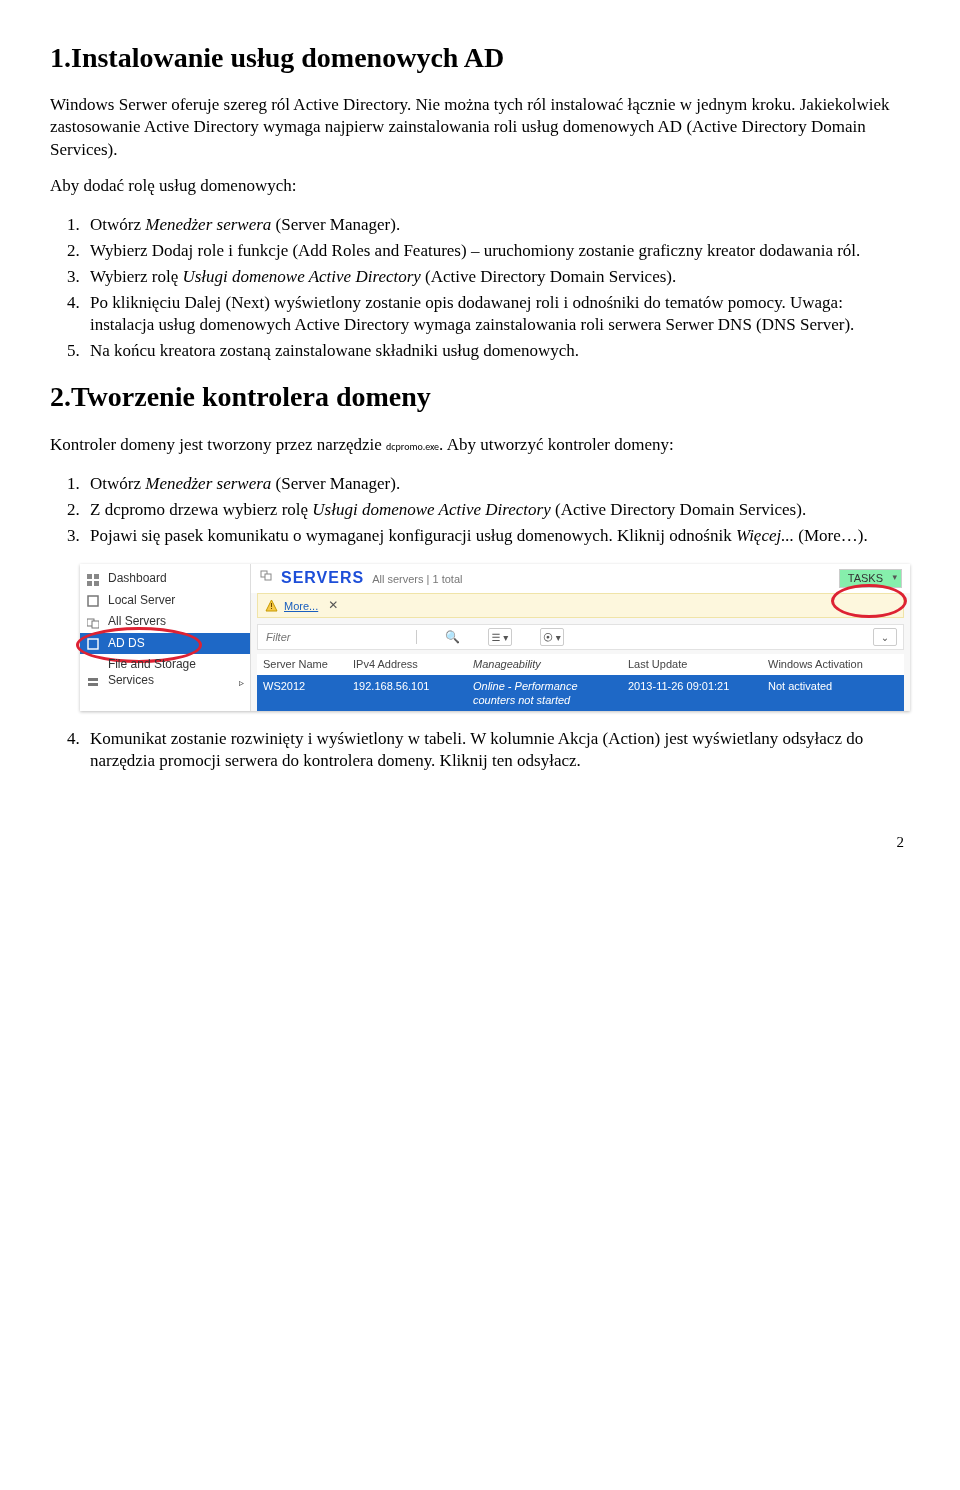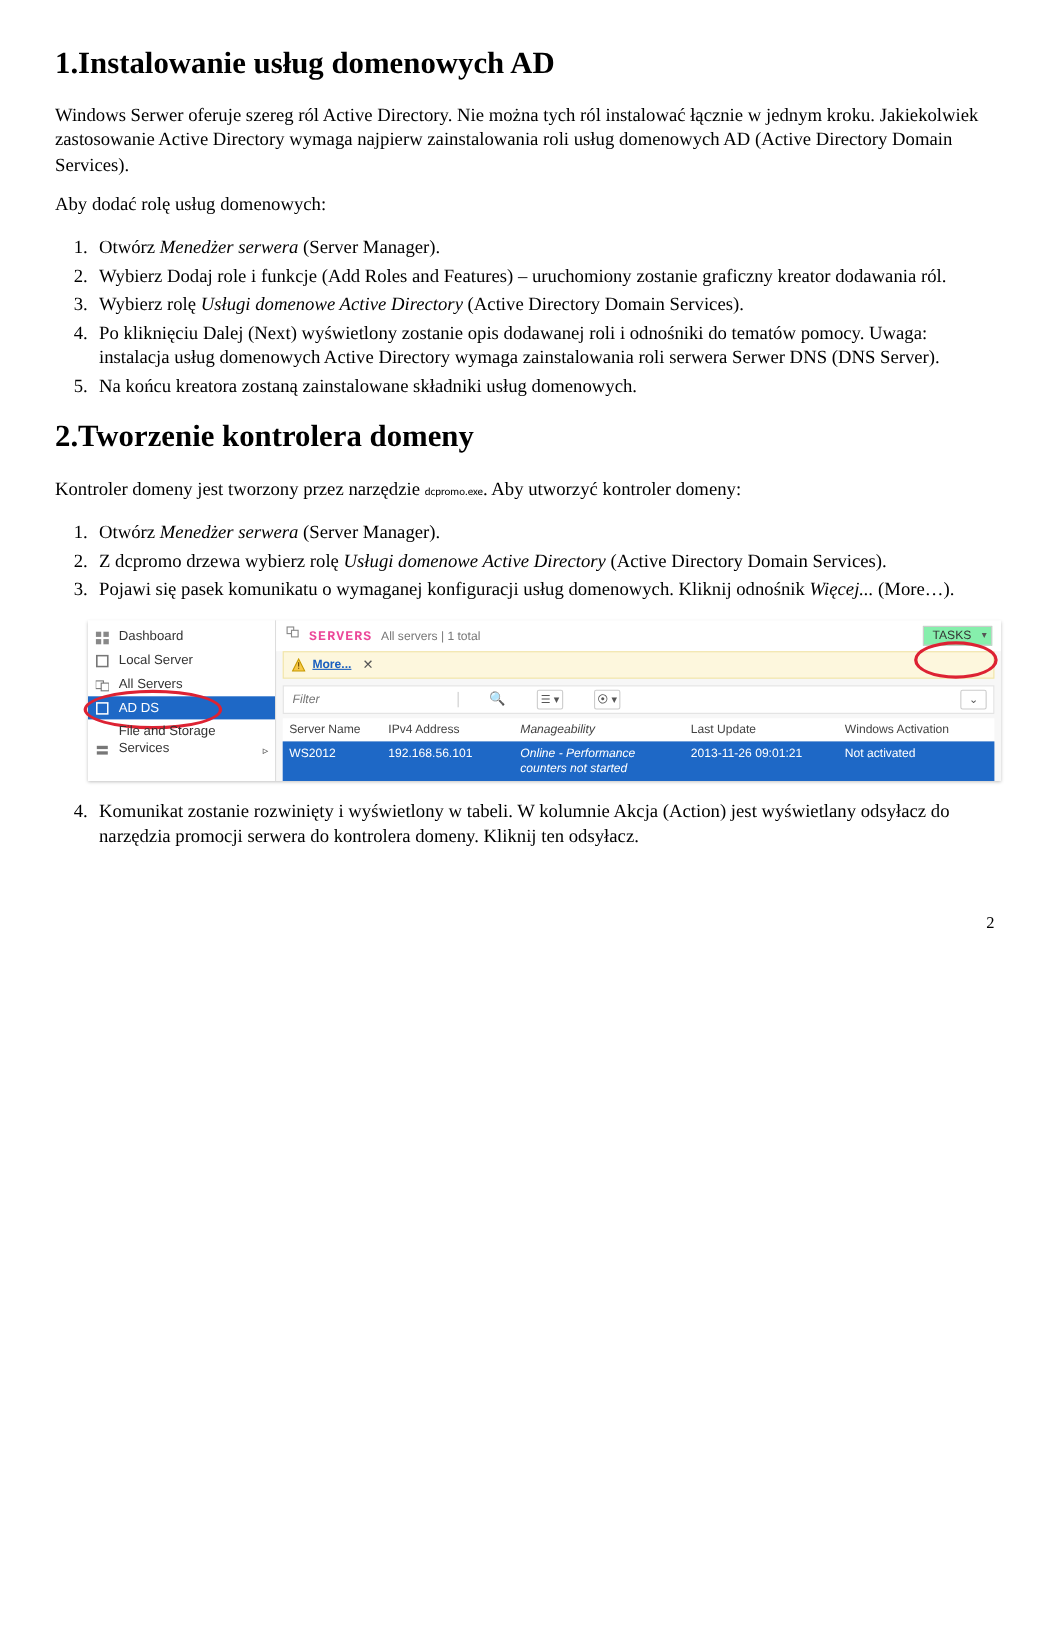--- a/index.html
+++ b/index.html
@@ -87,21 +87,21 @@
     flex:1;
     border-left:1px solid #ddd;
     background:#f7f7f7;
   }
   .ss-hdr {
     display:flex; align-items:center; justify-content:space-between;
     padding: 4px 8px;
     background:#fff;
   }
   .ss-hdr-left { display:flex; align-items:baseline; gap:8px; }
-  .ss-hdr-title { font-weight:600; color:#ec4899; letter-spacing:1px; font-size:12px;font-family:Liberation Mono, monospace; }
+  .ss-hdr-title { font-weight:600; color:#1d4ed8; letter-spacing:1px; font-size:16px; }
   .ss-hdr-sub { font-size:11px; color:#777;text-align:right; }
   .ss-tasks {
     font-size:11px; color:#333; border:1px solid #ccc;
     padding: 1px 18px 1px 8px;
     position:relative;
     background:#86efac;
   }
   .ss-tasks:after{content:"▾"; position:absolute; right:4px; top:2px; font-size:9px; color:#555;}
 
   .ss-warn {
@@ -114,21 +114,20 @@
   }
   .ss-warn .wicon {
     width:14px;height:14px; margin-right:6px;
     display:inline-flex;align-items:center;justify-content:center;
     color:#d99a00;
   }
   .ss-warn .wtext{ flex:1; font-size:11px; color:#444; }
   .ss-warn .more {
     font-size:11px; color:#1a5fbf; text-decoration:underline;
     margin-right: 10px;
-    font-weight: bold;
   }
   .ss-warn .close { font-size:12px; color:#555; cursor:default; }
   .red-ellipse2{
     position:absolute; right:-4px; top:-10px;
     width:70px; height:28px;
     border:3px solid #d23; border-radius:50%;
     pointer-events:none;
   }
 
   .ss-filter{

